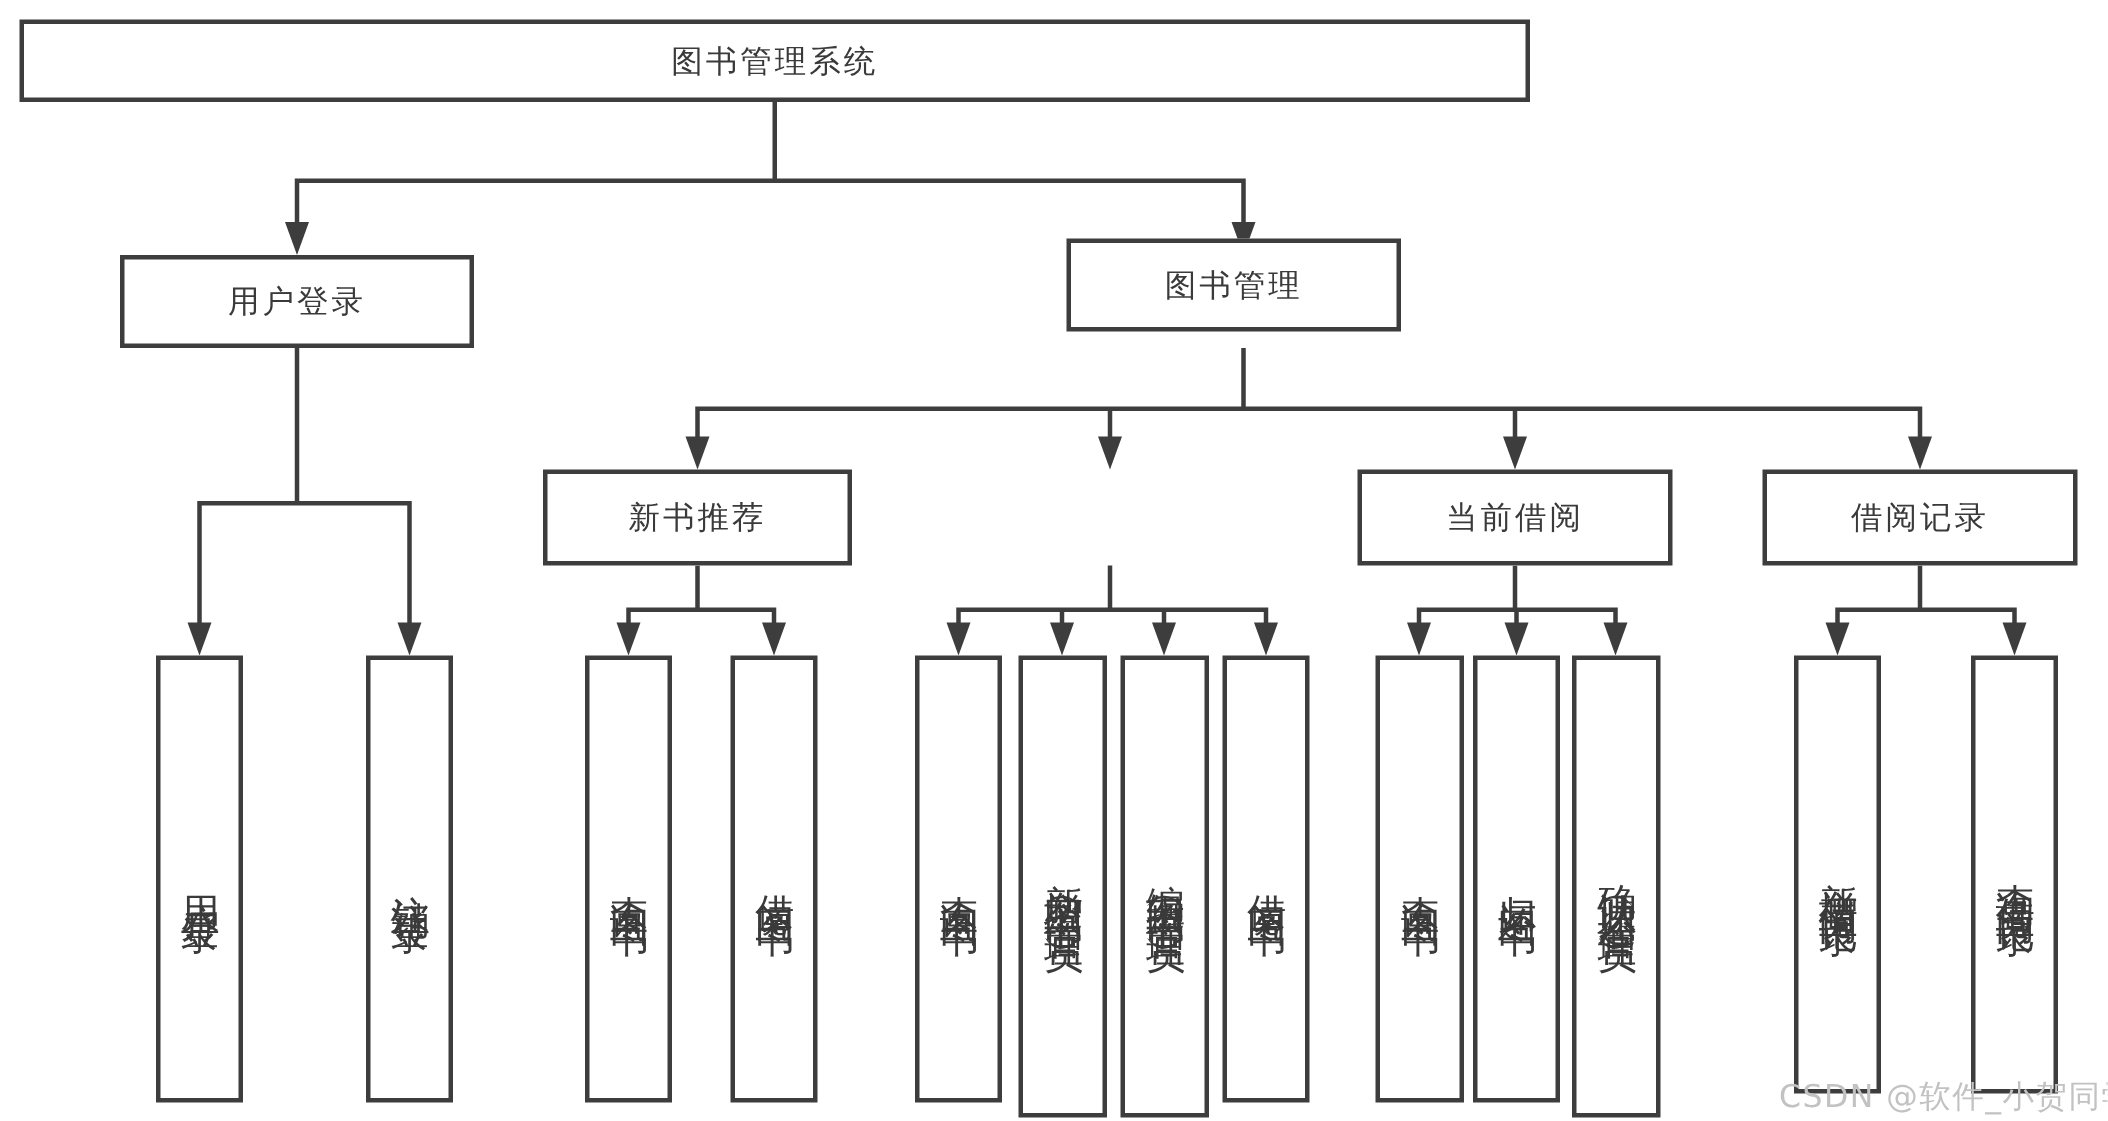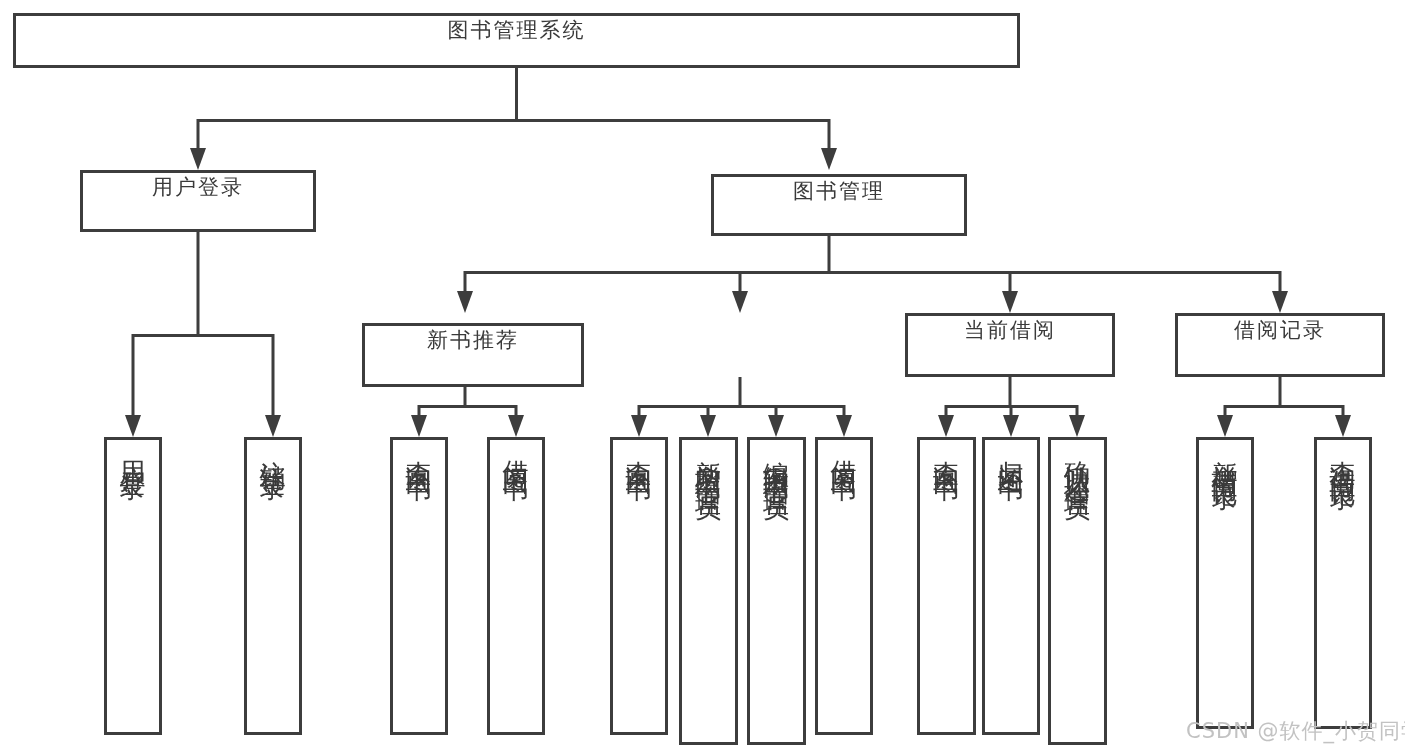--- a/index.html
+++ b/index.html
@@ -20,22 +20,23 @@
   svg.connectors{
     position:absolute;left:0;top:0;width:1405px;height:747px;
   }
   .cline{stroke:var(--line);stroke-width:3;fill:none;}
   .ahead{fill:var(--line);stroke:none;}
   .hbox,.vbox{
     position:absolute;
     background:var(--background);
     border:3px solid var(--box-border);
     box-sizing:border-box;
-    display:flex;justify-content:center;
+    display:flex;align-items:center;justify-content:center;
     color:var(--text);
+    font-family:Liberation Serif, serif;
   }
   .hbox .label{
     font-size:21px;letter-spacing:2px;white-space:nowrap;
   }
   .vbox .label{
     writing-mode:vertical-rl;
     text-orientation:mixed;
     font-size:26px;
     letter-spacing:5px;
     line-height:1;
@@ -106,25 +107,25 @@
     </g>
   </svg>
 
   <div class="hbox" style="left:13px;top:13px;width:1007px;height:55px">
     <span class="label">图书管理系统</span>
   </div>
 
   <div class="hbox" style="left:80px;top:170px;width:236px;height:62px">
     <span class="label">用户登录</span>
   </div>
-  <div class="hbox" style="left:711px;top:174px;width:256px;height:62px">
+  <div class="hbox" style="left:711px;top:159px;width:223px;height:62px">
     <span class="label">图书管理</span>
   </div>
 
-  <div class="hbox" style="left:362px;top:323px;width:222px;height:64px">
+  <div class="hbox" style="left:362px;top:313px;width:206px;height:64px">
     <span class="label">新书推荐</span>
   </div>
   <div class="hbox" style="left:905px;top:313px;width:210px;height:64px">
     <span class="label">当前借阅</span>
   </div>
   <div class="hbox" style="left:1175px;top:313px;width:210px;height:64px">
     <span class="label">借阅记录</span>
   </div>
 
   <div class="vbox" style="left:104px;top:437px;width:58px;height:298px">

